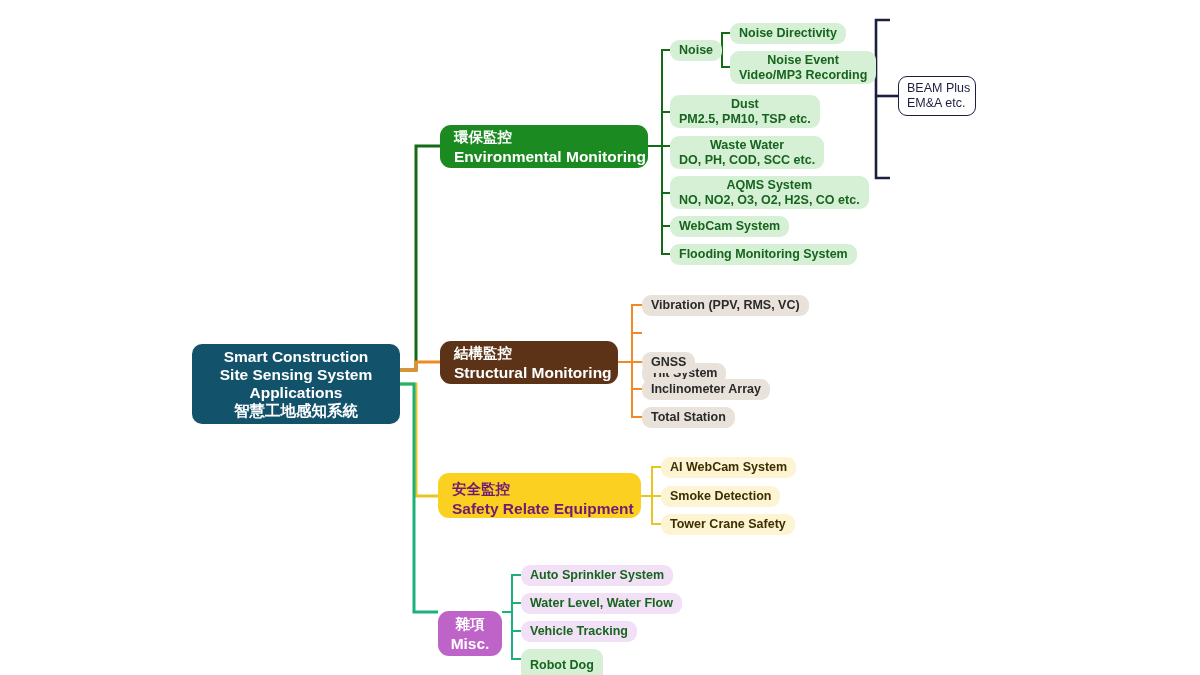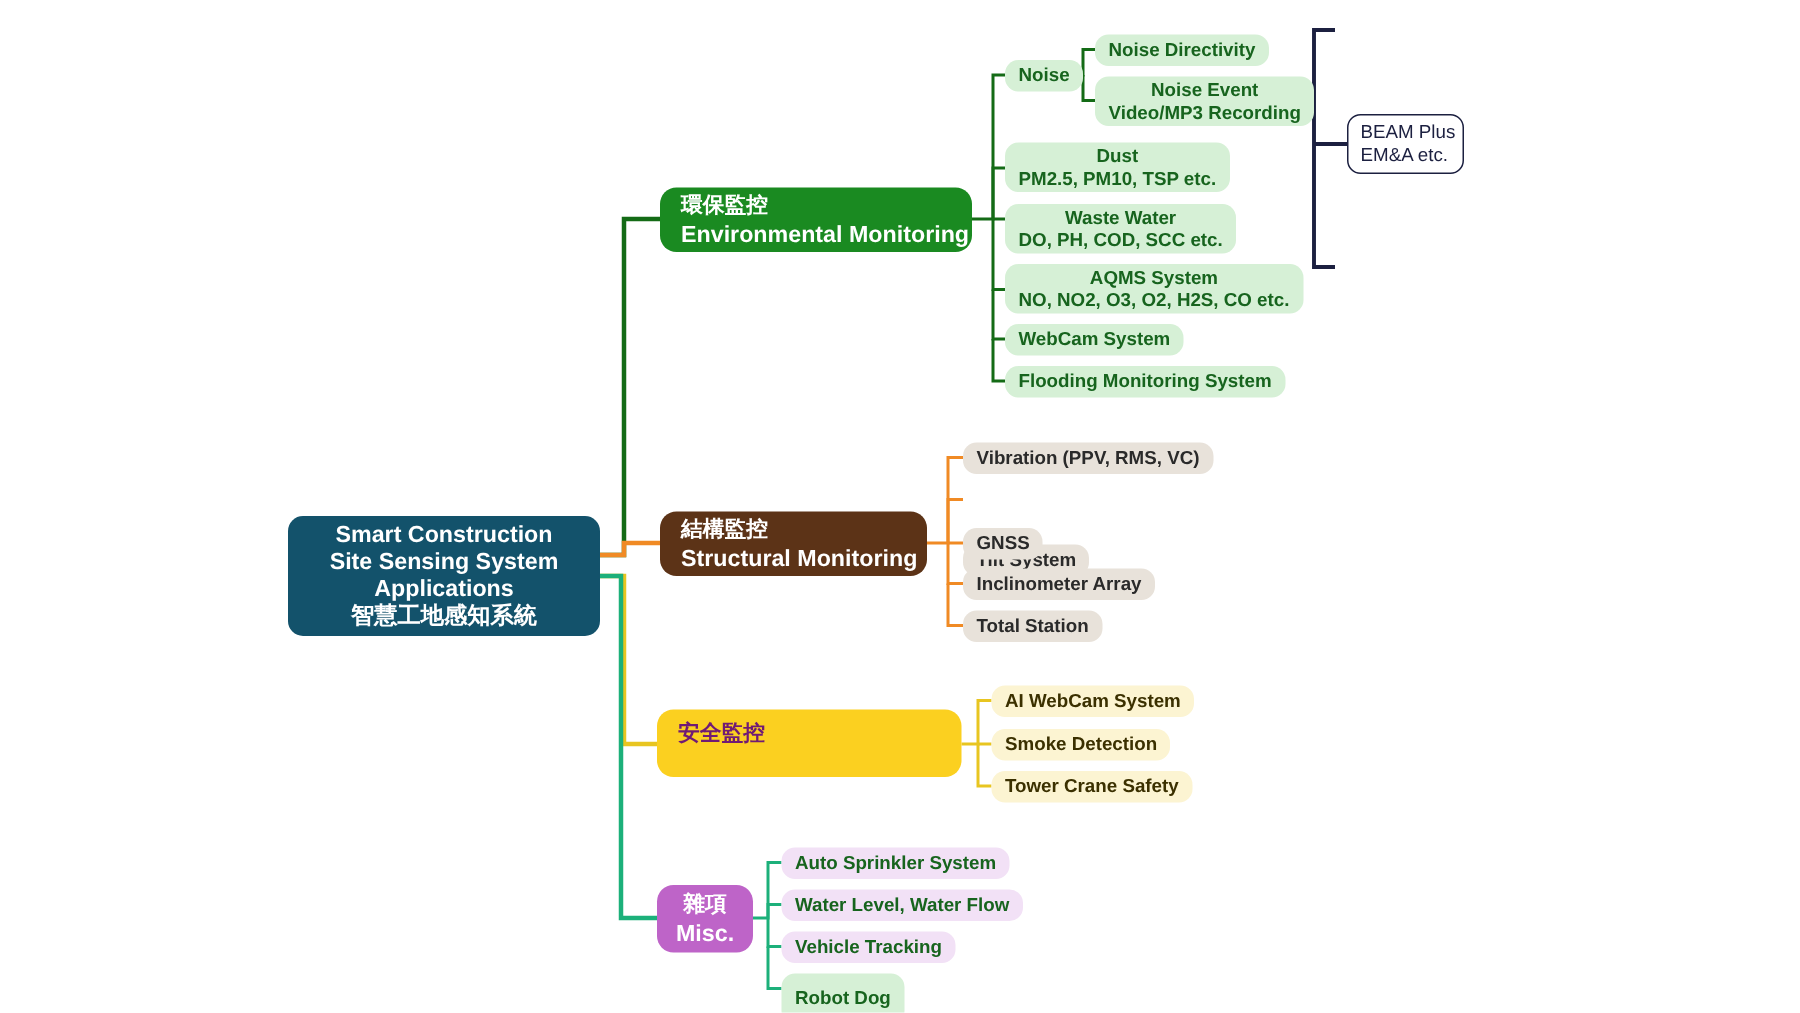--- a/index.html
+++ b/index.html
@@ -66,21 +66,21 @@
     background: #c濃;
     background: #c濃;
   }
   .branch-misc {
     background: #c濃;
   }
   .branch-misc {
     background: #c濃;
   }
   .branch-misc { background: #c濃; }
-  .branch-misc { background: #be64c8; color: #ffffff; text-align: center; align-items: center; }
+  .branch-misc { background: #be64c8; color: #ffffff; text-align: center; align-items: center; margin-top: 21px; }
 
   
   .pill {
     border-radius: 9px;
     padding: 3px 9px;
     font-weight: bold;
     font-size: 12.5px;
     line-height: 15.5px;
   }
   .pill.two { line-height: 15px; text-align: center; }
@@ -230,20 +230,21 @@
   </div>
   <div class="node pill pill-beige" style="left:642px; top:379px; height:21px;">
     <span>Inclinometer Array</span>
   </div>
   <div class="node pill pill-beige" style="left:642px; top:407px; height:21px;">
     <span>Total Station</span>
   </div>
 
   <div class="node branch branch-saf" style="left:438px; top:473px; width:203px; height:45px;">
     <span class="cn">安全監控</span>
+    <span class="en">Safety Relate Equipment</span>
   </div>
 
   <div class="node pill pill-cream" style="left:661px; top:457px; height:21px;">
     <span>AI WebCam System</span>
   </div>
   <div class="node pill pill-cream" style="left:661px; top:486px; height:21px;">
     <span>Smoke Detection</span>
   </div>
   <div class="node pill pill-cream" style="left:661px; top:514px; height:21px;">
     <span>Tower Crane Safety</span>

